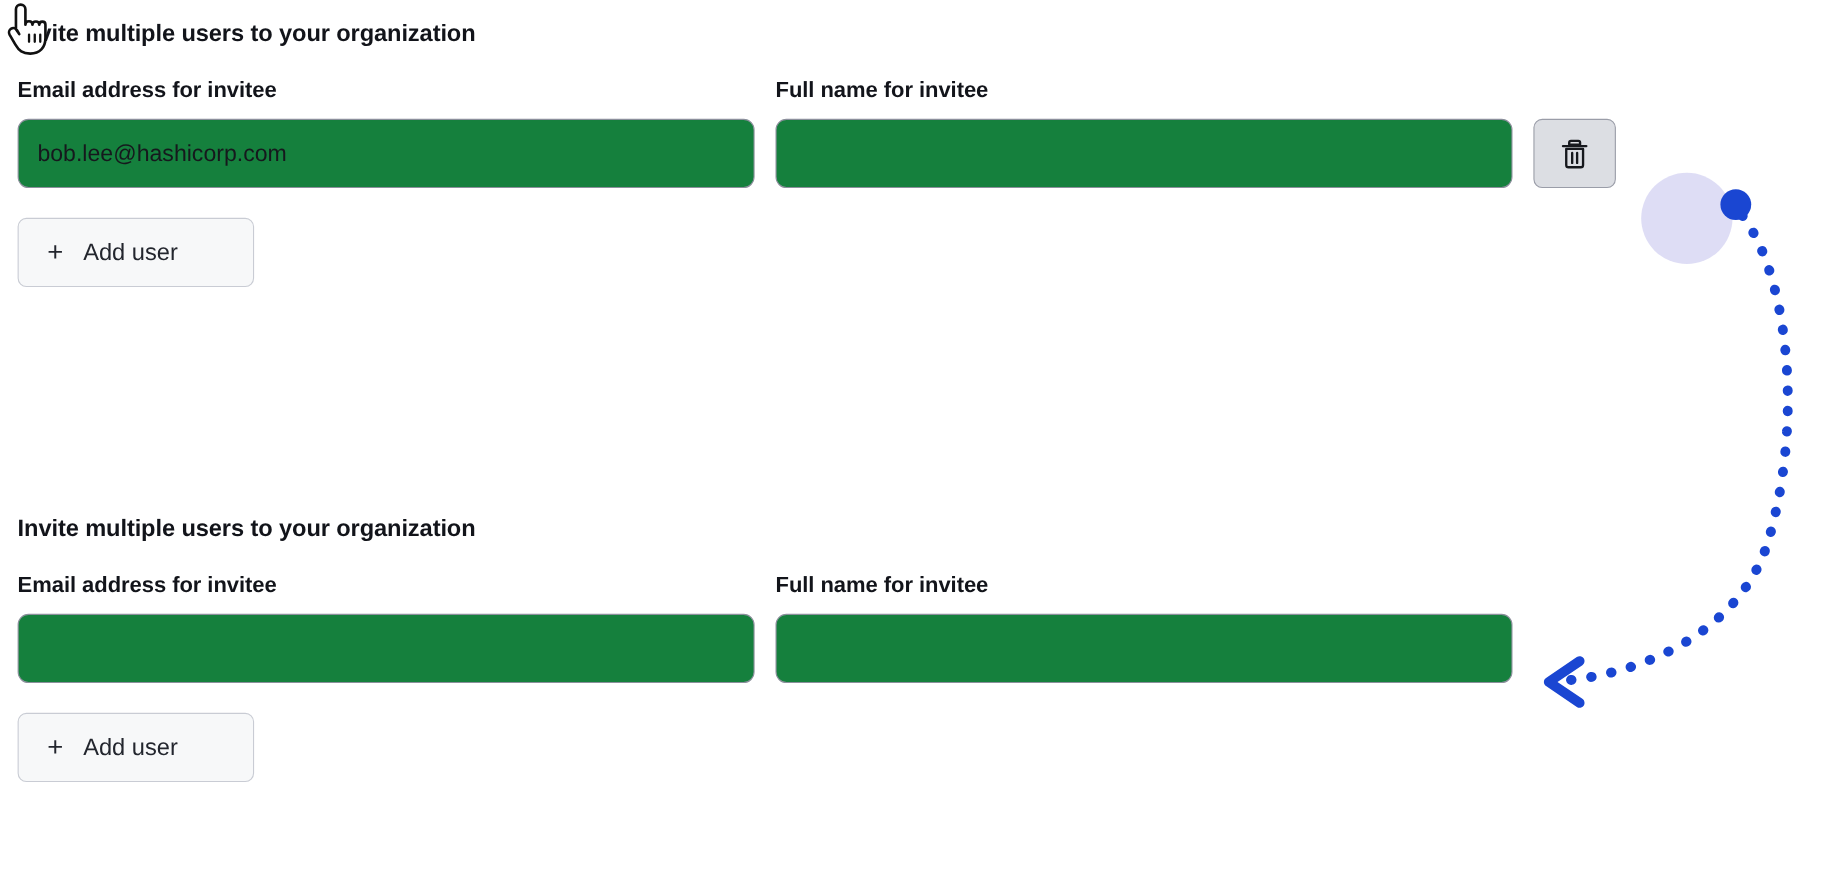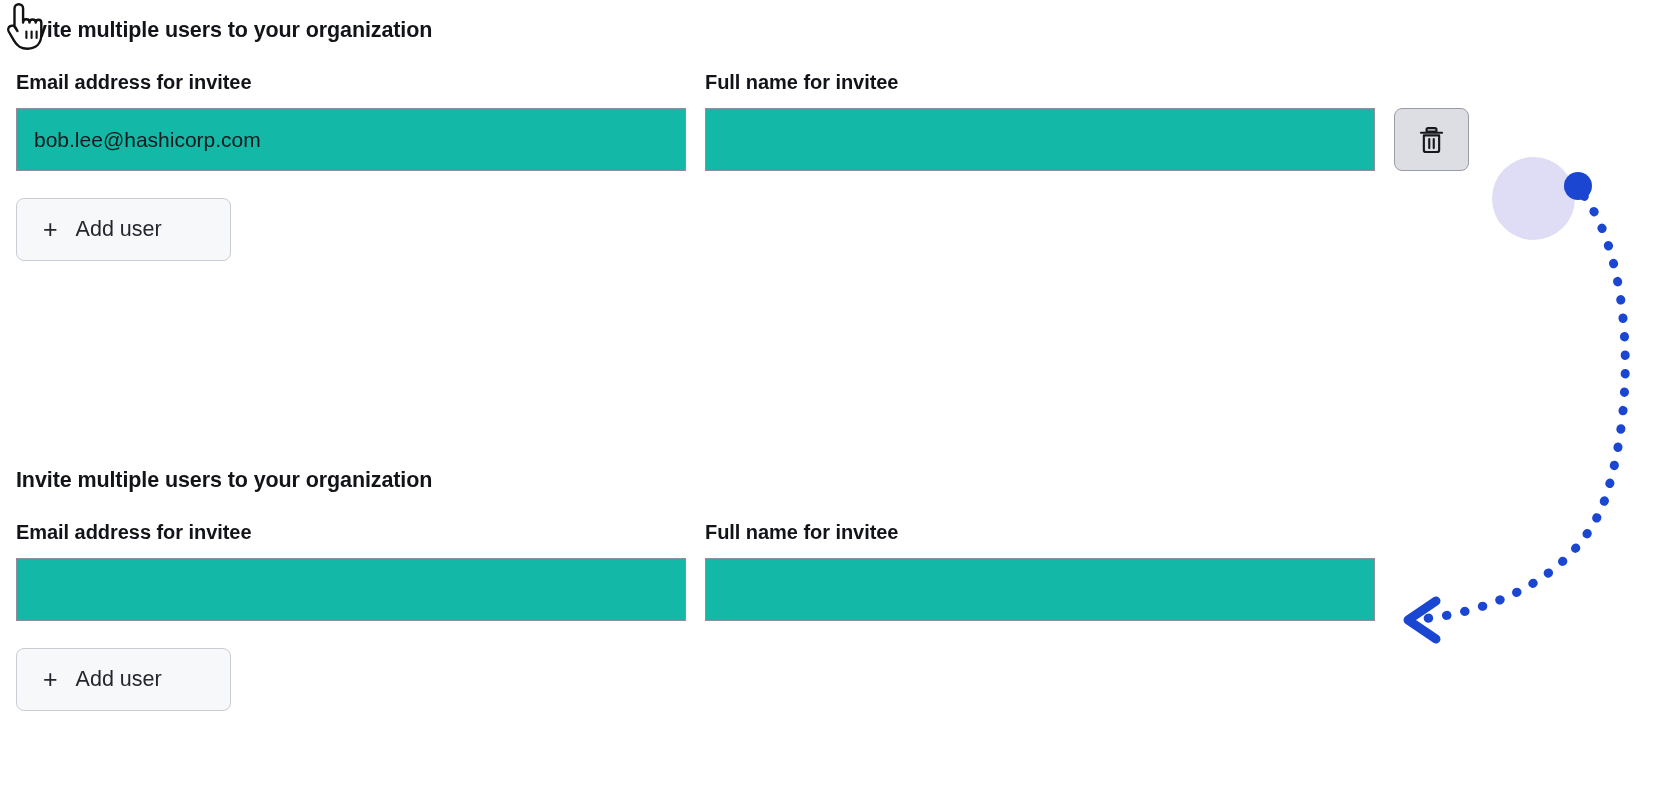--- a/index.html
+++ b/index.html
@@ -62,22 +62,22 @@
     letter-spacing: -0.05px;
     color: #12141a;
     margin-bottom: 14px;
   }
 
   .text-input {
     box-sizing: border-box;
     width: 100%;
     height: 63px;
     border: 1.6px solid #8c8f9c;
-    border-radius: 0;
-    background: #14b8a6;
+    border-radius: 10px;
+    background: #15803d;
     font-family: "Liberation Sans", sans-serif;
     font-size: 21px;
     color: #16181d;
     padding: 0 17px;
     outline: none;
   }
   .text-input::placeholder { color: #8c8f9c; }
 
   
   .icon-button {

